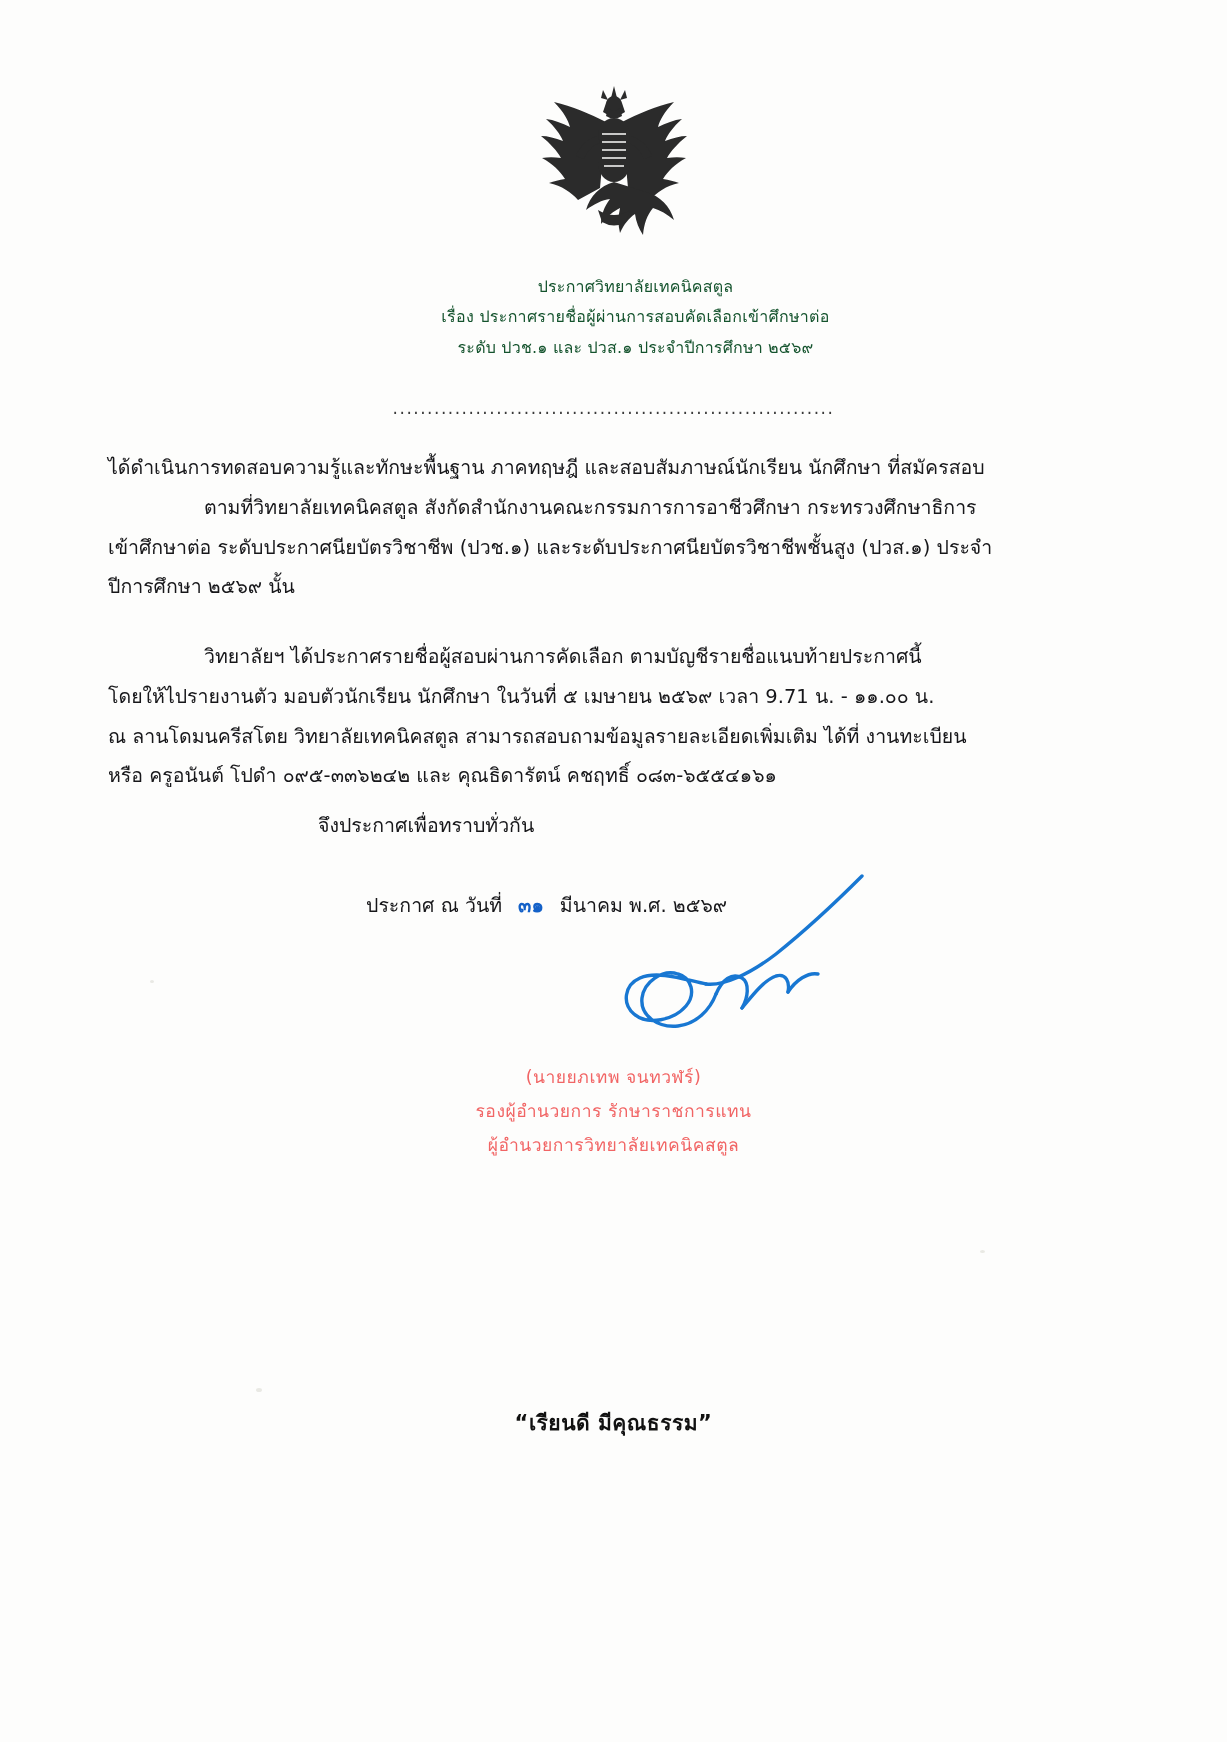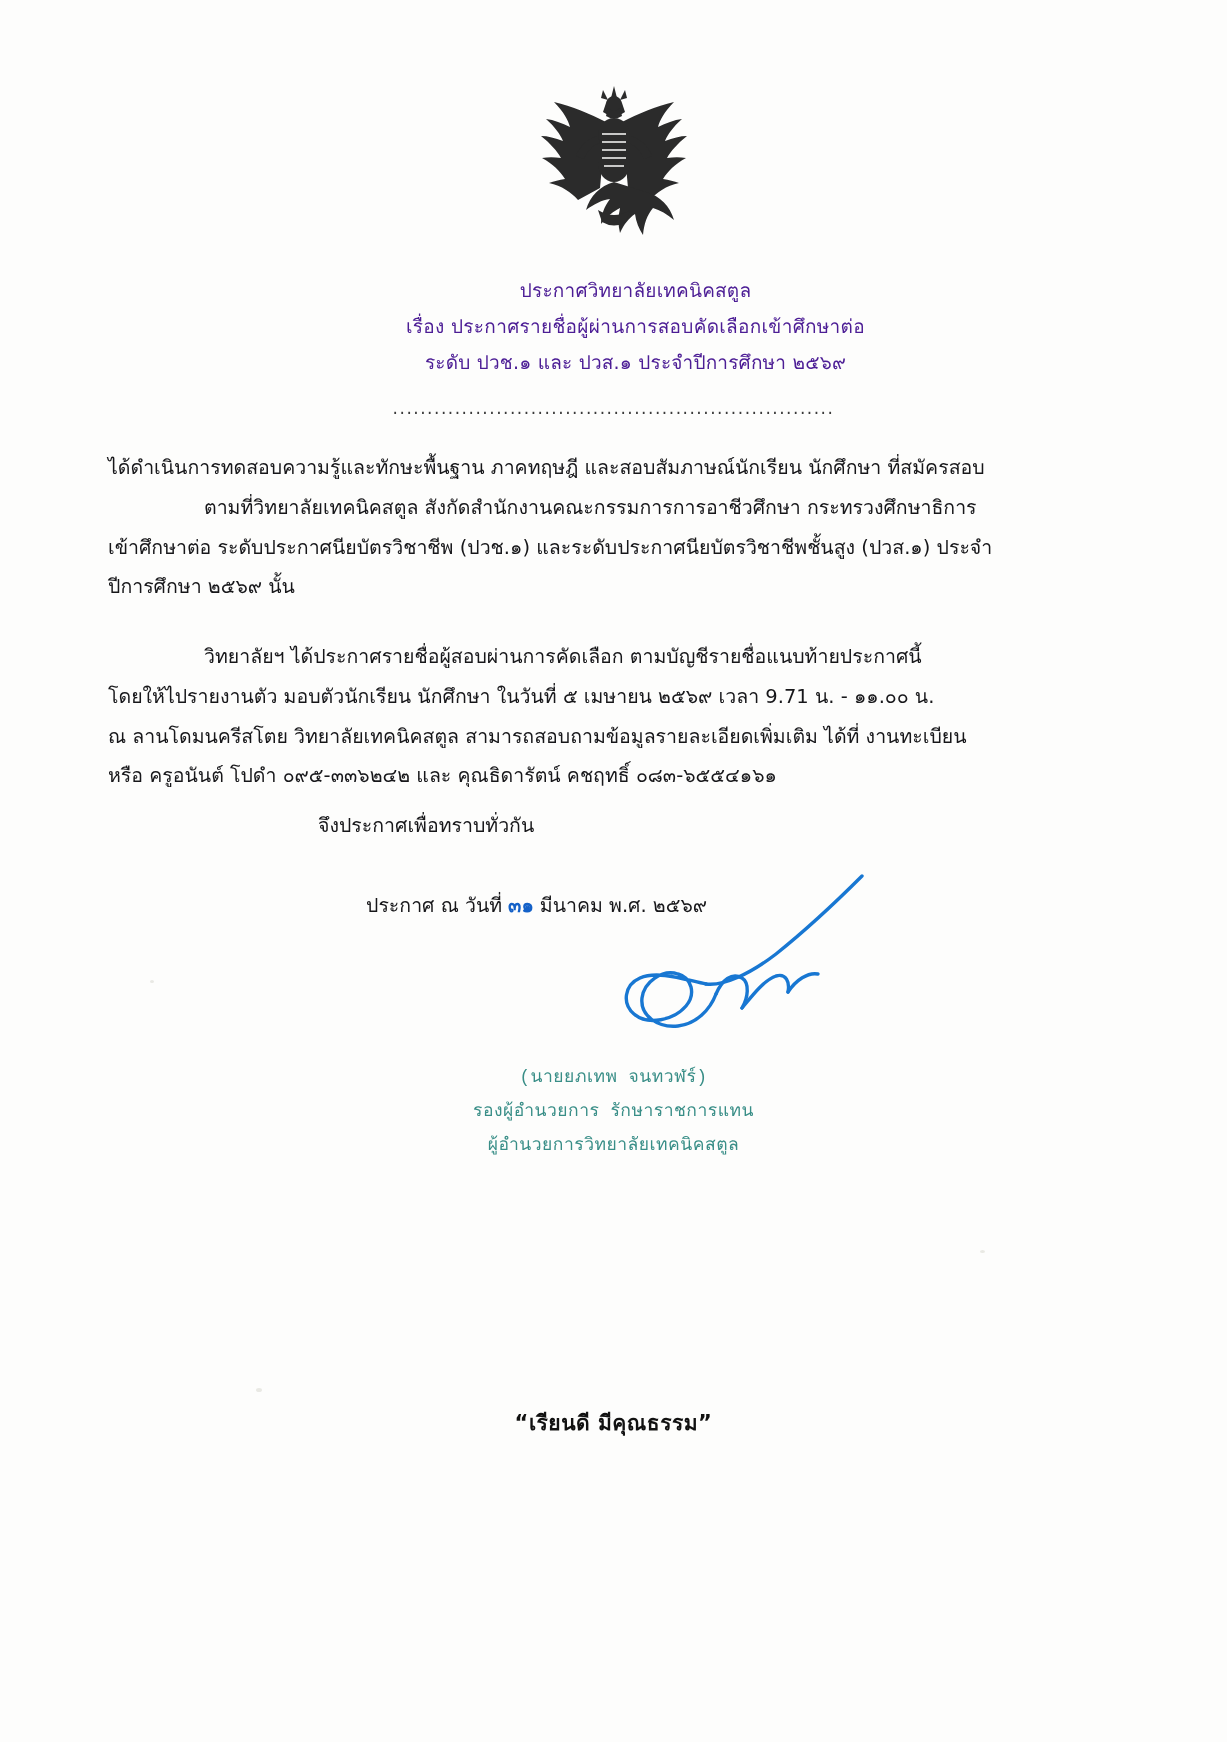--- a/index.html
+++ b/index.html
@@ -36,23 +36,23 @@
   
   .heading {
     position: absolute;
     top: 272px;
     left: 0;
     right: 0;
     text-align: center;
     line-height: 1.9;
   }
   .heading .line {
-    font-size: 19px;
+    font-size: 16px;
     letter-spacing: 0.2px;
-    color: #4c1d95;
+    color: #14532d;
     margin-left: 44px;
   }
   .heading .line.l2 { letter-spacing: 0.3px; }
 
   .divider {
     position: absolute;
     top: 398px;
     left: 0;
     right: 0;
     text-align: center;
@@ -92,42 +92,41 @@
     position: absolute;
     top: 890px;
     left: 366px;
     font-size: 19.5px;
     color: #17171a;
     white-space: nowrap;
   }
   .sign-date .daynum {
     color: #1461c8;
     font-weight: 600;
-    padding: 0 6px;
+    padding: 0 16px;
   }
 
   .signature {
     position: absolute;
     top: 868px;
     left: 600px;
     width: 320px;
     height: 200px;
     pointer-events: none;
   }
 
   .sign-names {
     position: absolute;
     top: 1060px;
     left: 0;
     right: 0;
     text-align: center;
-    color: #0f766e;
+    color: #ef4444;
     line-height: 1.95;
     opacity: 0.82;
-    font-family: Liberation Mono, monospace;
   }
   .sign-names .nm {
     font-size: 17.5px;
     letter-spacing: 0.5px;
   }
 
   
   .motto {
     position: absolute;
     top: 1390px;

